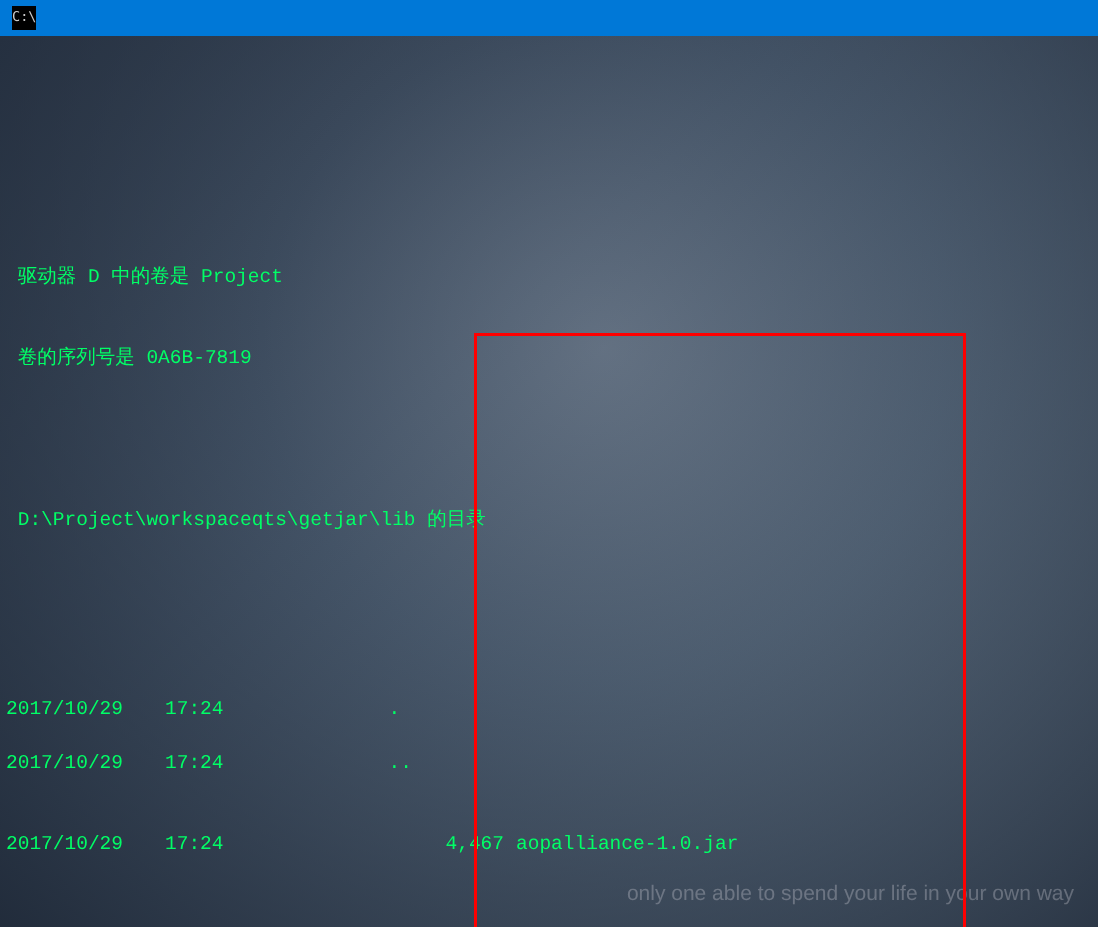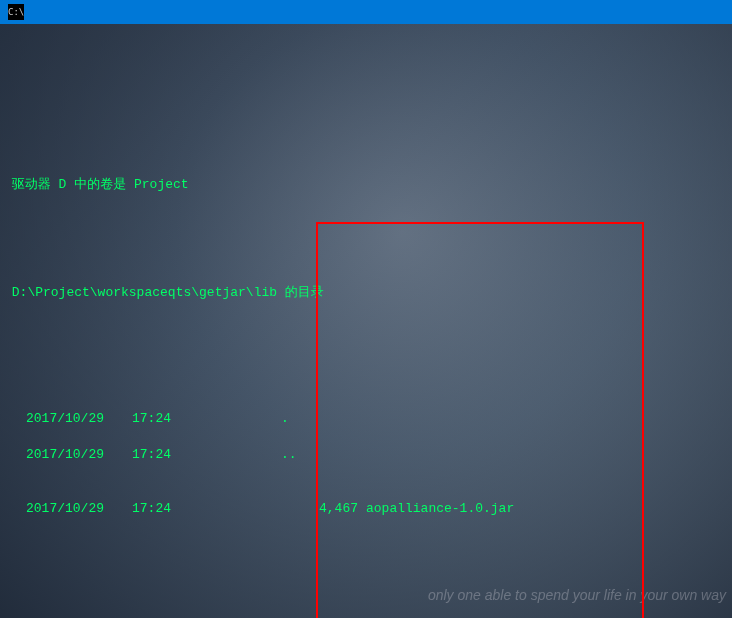--- a/index.html
+++ b/index.html
@@ -55,63 +55,63 @@
       position: absolute;
       inset: 0;
       background: radial-gradient(ellipse at 55% 35%, rgba(200,210,225,0.25) 0%, rgba(90,110,135,0.15) 40%, rgba(30,40,55,0.9) 100%);
       z-index: 0;
     }
     .term-content {
       position: relative;
       z-index: 2;
     }
     .line { display: block; }
-    .col-date { display: inline-block; width: 85px; margin-left: 22px; }
+    .col-date { display: inline-block; width: 85px; }
     .col-time { display: inline-block; width: 60px; text-align: right; }
     .col-dir { display: inline-block; width: 85px; text-align: left; }
     .col-size { display: inline-block; width: 110px; text-align: right; padding-right: 8px; }
     .col-name { display: inline-block; }
     .highlight-box {
       position: absolute;
       border: 2px solid #ff0000;
       z-index: 3;
       pointer-events: none;
     }
     .box-files {
       left: 316px;
       top: 198px;
       width: 328px;
       height: 400px;
     }
     .faded-bg-text {
       position: absolute;
       bottom: 14px;
-      right: 6px;
+      right: 16px;
       color: rgba(200,200,210,0.35);
       font-family: 'Comic Sans MS', cursive, sans-serif;
       font-size: 14px;
       z-index: 1;
-      font-style: italic;
     }
   </style>
 </head>
 <body>
 
 <div class="window">
   <div class="titlebar">
     <span class="titlebar-icon">C:\</span>
   </div>
 
   <div class="terminal">
     <div class="faded-bg-text">only one able to spend your life in your own way</div>
 
     <div class="highlight-box box-files"></div>
 
     <div class="term-content">
       <span class="line"> 驱动器 D 中的卷是 Project</span>
+      <span class="line"> 卷的序列号是 0A6B-7819</span>
       <span class="line"> </span>
       <span class="line"> D:\Project\workspaceqts\getjar\lib 的目录</span>
       <span class="line"> </span>
       <div id="dir-list"><span class="line"><span class="col-date">2017/10/29</span><span class="col-time">17:24</span><span class="col-dir">   <dir><span class="col-size"></span><span class="col-name">.</span></dir></span></span><span class="line"><span class="col-date">2017/10/29</span><span class="col-time">17:24</span><span class="col-dir">   <dir><span class="col-size"></span><span class="col-name">..</span></dir></span></span></div>
       <div id="file-list"><span class="line"><span class="col-date">2017/10/29</span><span class="col-time">17:24</span><span class="col-dir"></span><span class="col-size">4,467</span><span class="col-name">aopalliance-1.0.jar</span></span></div>
       
       
     </div>
   </div>
 </div>

